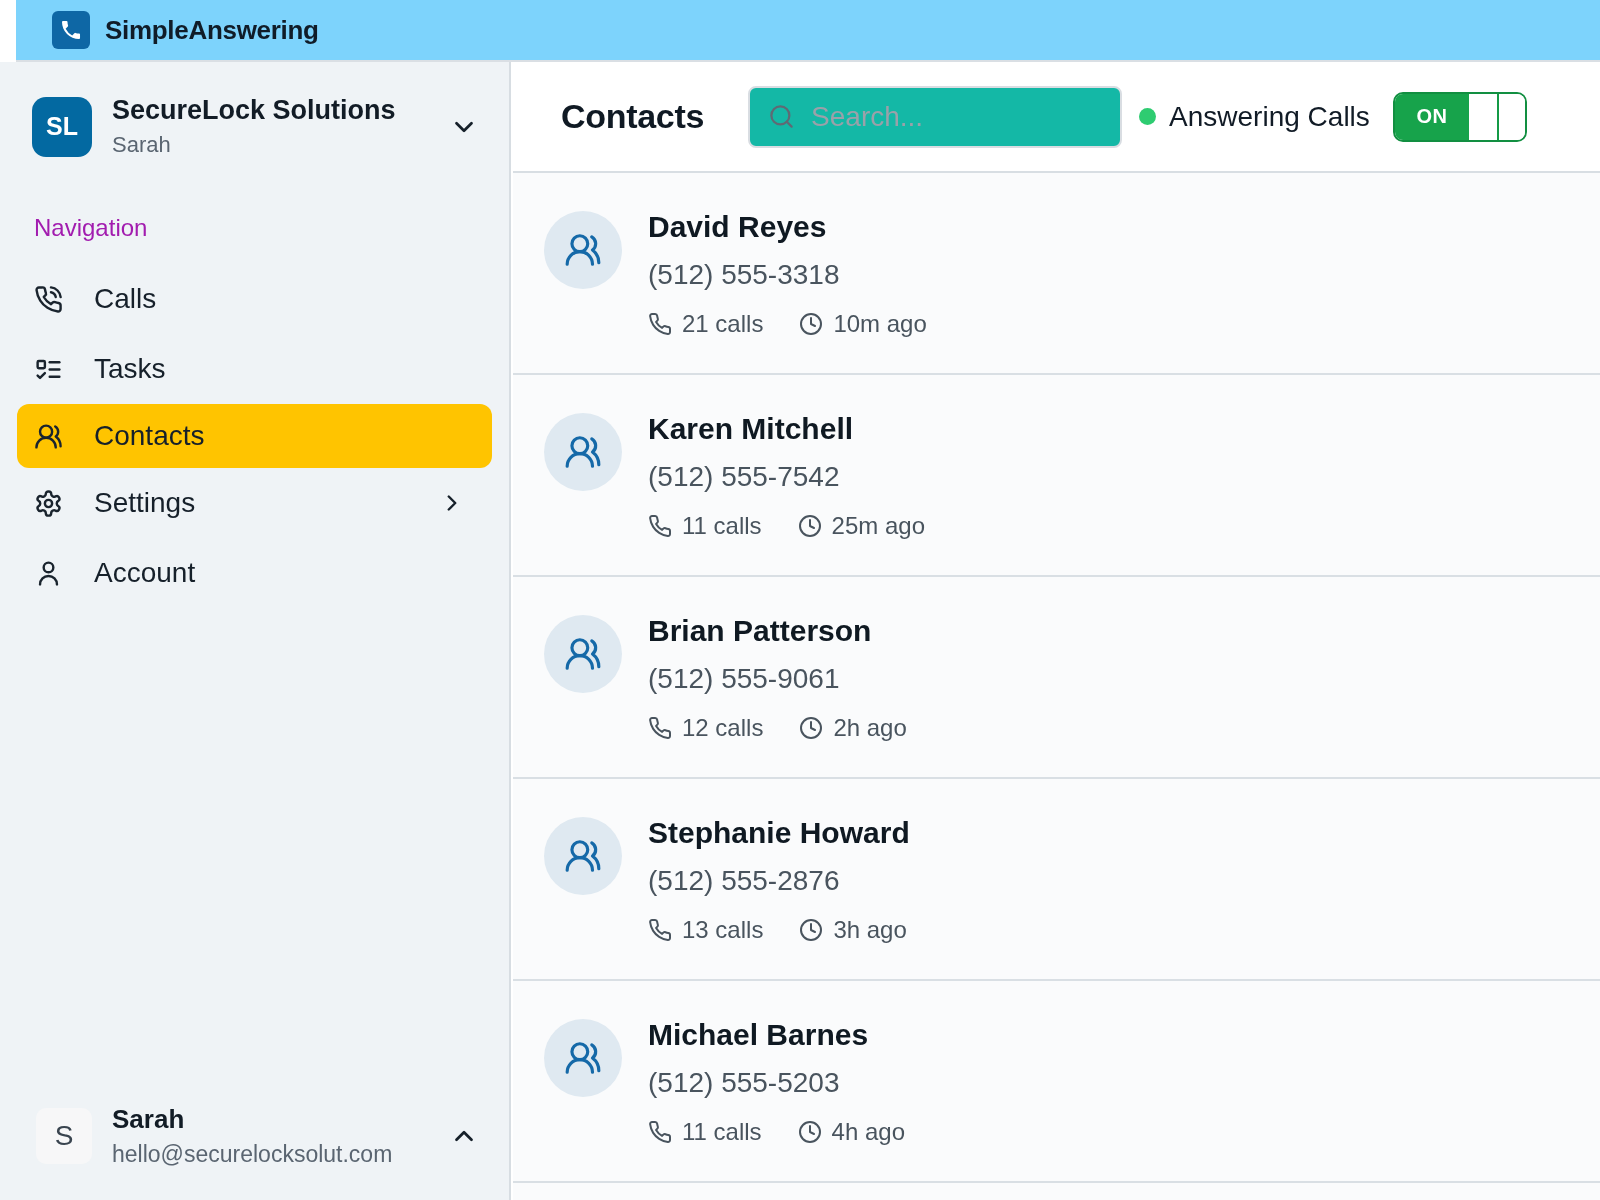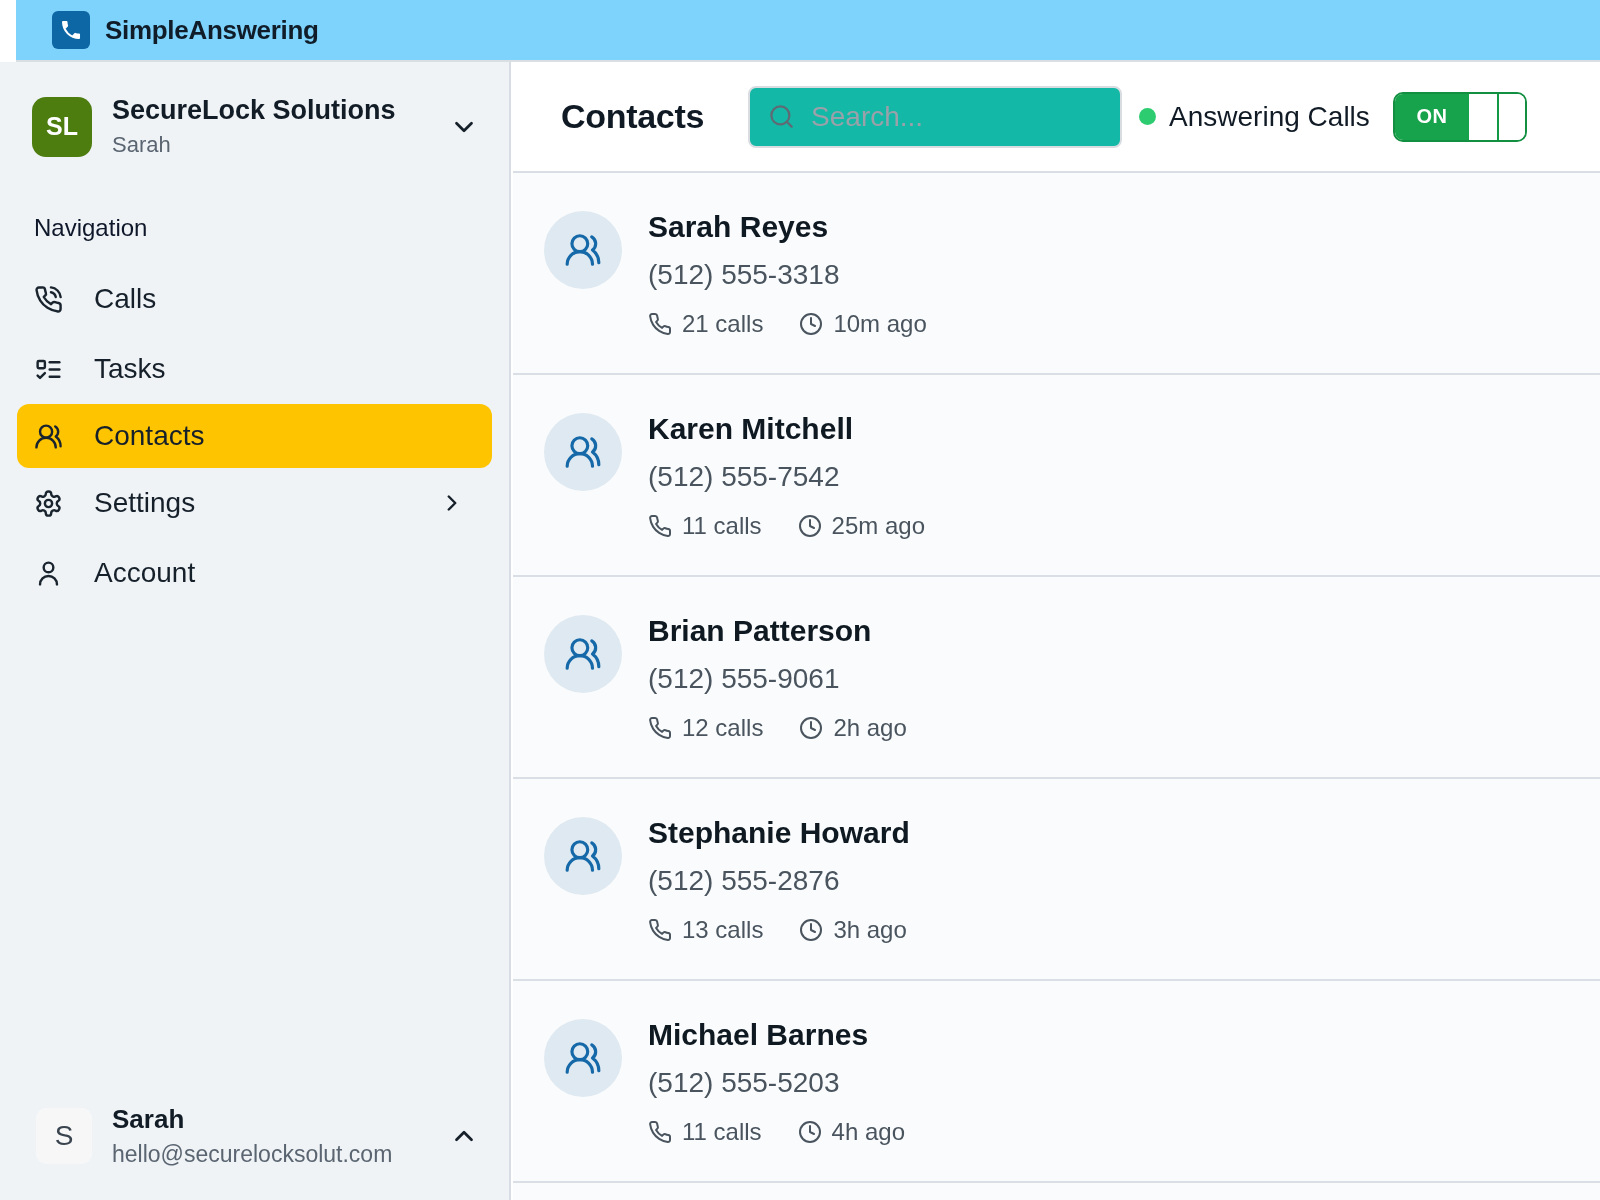--- a/index.html
+++ b/index.html
@@ -23,30 +23,30 @@
   .brand { margin-left:15px; font-size:26px; font-weight:700; letter-spacing:-0.3px; color:#101C28; }
 
   
   .sidebar {
     position:absolute; top:62px; left:0; width:511px; height:1138px;
     background:#EFF3F6; border-right:2px solid #D7DDE2;
     display:flex; flex-direction:column;
   }
   .company { margin:33px 30px 0 32px; display:flex; align-items:center; cursor:pointer; }
   .company-avatar {
-    width:60px; height:60px; border-radius:14px; background:#4d7c0f;
+    width:60px; height:60px; border-radius:14px; background:#0369a1;
     color:#fff; font-size:25px; font-weight:700;
     display:flex; align-items:center; justify-content:center; flex:none;
   }
   .company-info { margin-left:20px; min-width:0; }
   .company-name { font-size:27px; font-weight:700; color:#121C26; }
   .company-sub { font-size:22px; color:#5A6571; margin-top:6px; }
   .company .chev { margin-left:auto; color:#16202A; }
 
-  .nav-label { margin:56px 34px 0; font-size:24px; color:#0f172a; }
+  .nav-label { margin:56px 34px 0; font-size:24px; color:#a21caf; }
   .nav { margin-top:22px; display:flex; flex-direction:column; }
   .nav-item {
     height:70px; display:flex; align-items:center;
     padding:0 44px 0 34px; font-size:28px; color:#16202A; cursor:pointer;
   }
   .nav-item .nico { width:29px; height:29px; color:#1A242E; flex:none; }
   .nav-item .nlabel { margin-left:31px; }
   .nav-item.active {
     background:#FFC400; border-radius:12px;
     margin:0 17px; padding:0 11px 0 17px; height:64px;
@@ -290,21 +290,21 @@
 
   <div class="list">
 
     <div class="row">
       <div class="row-avatar">
         <svg class="ic">
             <use href="#i-users"></use>
           </svg>
       </div>
       <div class="row-body">
-        <div class="c-name">Sarah Reyes</div>
+        <div class="c-name">David Reyes</div>
         <div class="c-phone">(512) 555-3318</div>
         <div class="c-meta">
           <svg class="ic mic">
               <use href="#i-phone"></use>
             </svg>
           <span class="mtext">21 calls</span>
           <span class="mgroup2">
             <svg class="ic mic">
                 <use href="#i-clock"></use>
               </svg>

